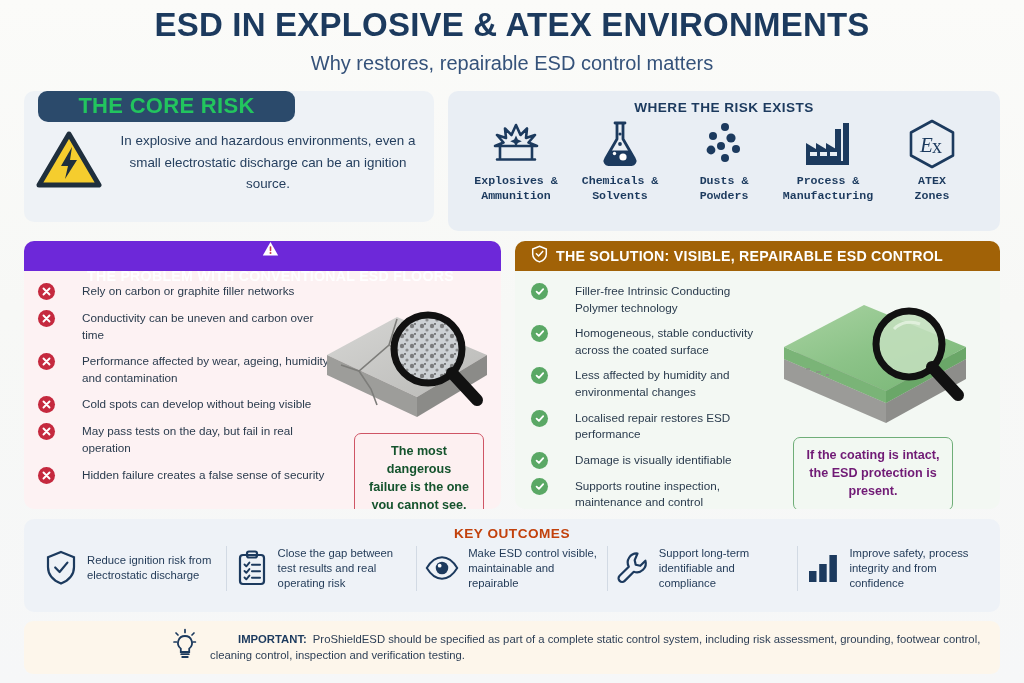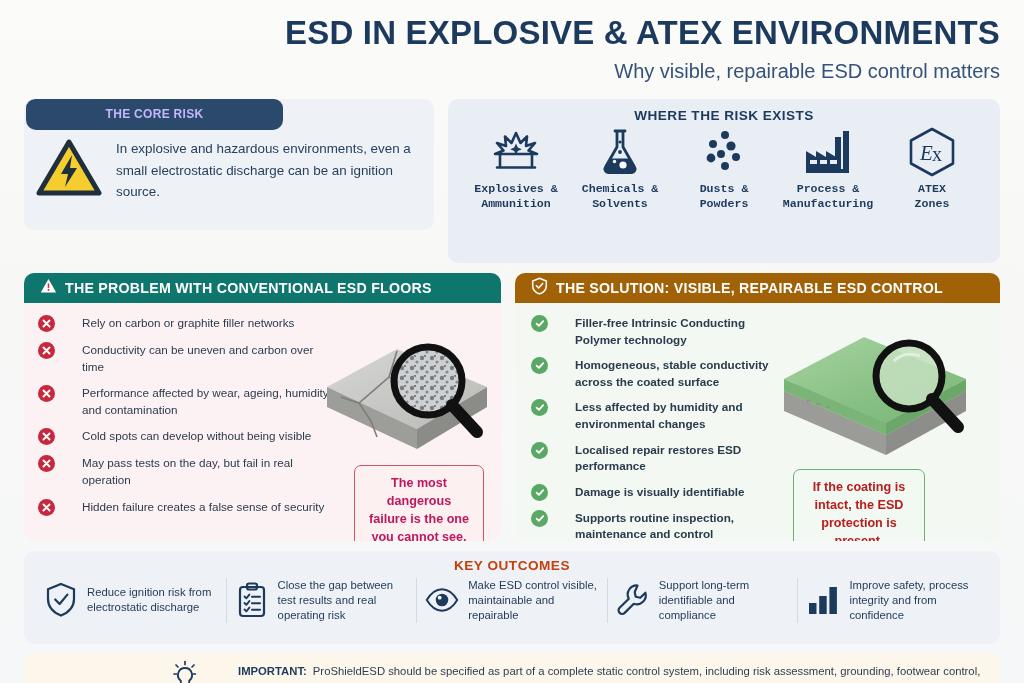--- a/index.html
+++ b/index.html
@@ -7,92 +7,92 @@
   body {
     width: 1024px; height: 683px;
     font-family: "Liberation Sans", sans-serif;
     background: linear-gradient(180deg,#fbfbf9 0%,#f7f8f6 45%,#f6f7f8 100%);
     position: relative; overflow: hidden;
     color: #1d3a5c;
   }
   .page { position: relative; width: 1024px; height: 683px; padding: 0 24px; }
 
   
-  .title-wrap { text-align: right; padding-top: 14px; }
+  .title-wrap { text-align: center; padding-top: 6px; }
   .main-title {
     font-size: 33px; font-weight: 700; letter-spacing: .2px;
     color: #1c3a5e; line-height: 1.15;
   }
   .sub-title {
     font-size: 20px; font-weight: 400; color: #35527a;
     margin-top: 7px; line-height: 1.2;
   }
 
   
   .top-row { display: flex; gap: 14px; margin-top: 16px; }
   .core-risk {
     width: 425px; background: #eef2f6; border-radius: 10px;
     position: relative; height: 131px; overflow: hidden;
   }
   .core-tab {
-    background: #2b4a6b; color: #c4b5fd; height: 31px;
+    background: #2b4a6b; color: #22c55e; height: 31px;
     border-radius: 9px 9px 10px 10px;
-    width: 257px; margin-left: 2px;
+    width: 257px; margin-left: 14px;
     display: flex; align-items: center; justify-content: center;
-    font-size: 12px; font-weight: 700; letter-spacing: .3px;
+    font-size: 22px; font-weight: 700; letter-spacing: .3px;
   }
   .core-body { display: flex; align-items: center; padding: 8px 14px 0 12px; gap: 14px; }
   .warn-tri { flex: 0 0 auto; }
-  .core-text { font-size: 13.4px; line-height: 1.62; color: #253f5e; font-weight: 400; }
+  .core-text { font-size: 13.4px; line-height: 1.62; color: #253f5e; font-weight: 400; text-align: center; }
 
   .where-risk {
-    flex: 1; background: #e9eef4; border-radius: 10px; height: 164px;
+    flex: 1; background: #e9eef4; border-radius: 10px; height: 140px;
     padding: 9px 10px 24px;
   }
   .where-head {
     text-align: center; font-size: 13.6px; font-weight: 700;
     letter-spacing: .45px; color: #1c3a5e; margin-bottom: 2px;
   }
   .where-items { display: flex; justify-content: space-around; align-items: flex-end; padding: 0 6px; }
   .where-item { width: 104px; text-align: center; }
   .where-ico { height: 54px; display: flex; align-items: center; justify-content: center; }
   .where-lbl { font-size: 11.6px; line-height: 1.28; font-weight: 600; color: #1c3a5e; margin-top: 3px; font-family: Liberation Mono, monospace; }
 
   
   .mid-row { display: flex; gap: 14px; margin-top: 10px; }
   .panel { border-radius: 10px; overflow: hidden; position: relative; height: 268px; }
   .panel-head {
     height: 30px; display: flex; align-items: center; gap: 8px;
     padding-left: 16px; color: #fff; font-size: 14.2px; font-weight: 700; letter-spacing: .25px;
   }
   .problem { width: 477px; background: #fdf2f3; }
-  .problem .panel-head { background: #0f766e; }
+  .problem .panel-head { background: #6d28d9; flex-direction: column; }
   .solution { flex: 1; background: #f3f8f3; }
   .solution .panel-head { background: #a16207; }
 
   .bullets { padding: 11px 0 0 14px; width: 305px; }
   .solution .bullets { width: 260px; padding-left: 16px; }
   .bullet { display: flex; gap: 27px; align-items: flex-start; margin-bottom: 9px; }
-  .solution .bullet { margin-bottom: 8px; font-weight: bold; }
+  .solution .bullet { margin-bottom: 8px; }
   .bdot { flex: 0 0 auto; width: 17px; height: 17px; border-radius: 50%;
     display: flex; align-items: center; justify-content: center; margin-top: 1px; }
   .bdot.x { background: #c5293e; }
   .bdot.v { background: #5aa865; }
   .btxt { font-size: 11.7px; line-height: 1.42; color: #2a3b4d; padding-top: 1px; }
 
   .callout {
     position: absolute; border-radius: 7px; background: #fdf0f1;
     border: 1.3px solid #cf5565; text-align: center;
-    font-size: 12.6px; font-weight: 700; line-height: 1.42; color: #be185d;
+    font-size: 12.6px; font-weight: 700; line-height: 1.42; color: #14532d;
     padding: 9px 12px;
   }
   .callout.p { left: 330px; top: 192px; width: 130px; }
   .callout.s {
-    left: 278px; top: 196px; width: 132px; background: #f2f8f2;
-    border-color: #6fae78; color: #b91c1c;
+    left: 278px; top: 196px; width: 160px; background: #f2f8f2;
+    border-color: #6fae78; color: #701a75;
   }
 
   .art { position: absolute; }
   .art-problem { right: 4px; top: 52px; }
   .art-solution { right: 14px; top: 40px; }
 
   
   .outcomes {
     margin-top: 10px; background: #eef2f7; border-radius: 10px;
     padding: 7px 12px 10px; height: 93px;
@@ -116,21 +116,21 @@
   .note-txt { font-size: 11.3px; line-height: 1.45; color: #2c3e55; }
   .note-kw { font-weight: 700; color: #1c3a5e; margin-right: 6px; margin-left: 28px; }
 </style>
 </head>
 <body>
 
 <div class="page">
 
   <div class="title-wrap">
     <div class="main-title">ESD IN EXPLOSIVE &amp; ATEX ENVIRONMENTS</div>
-    <div class="sub-title">Why visible, repairable ESD control matters</div>
+    <div class="sub-title">Why restores, repairable ESD control matters</div>
   </div>
 
   <div class="top-row">
 
     <div class="core-risk">
       <div class="core-tab">THE CORE RISK</div>
       <div class="core-body">
         <span class="warn-tri">
           <svg width="66" height="60" viewBox="0 0 66 60">
             <path d="M33 4 L63 55 L3 55 Z" fill="#f5cd2e" stroke="#1f2f3d" stroke-width="5" stroke-linejoin="round"></path>

